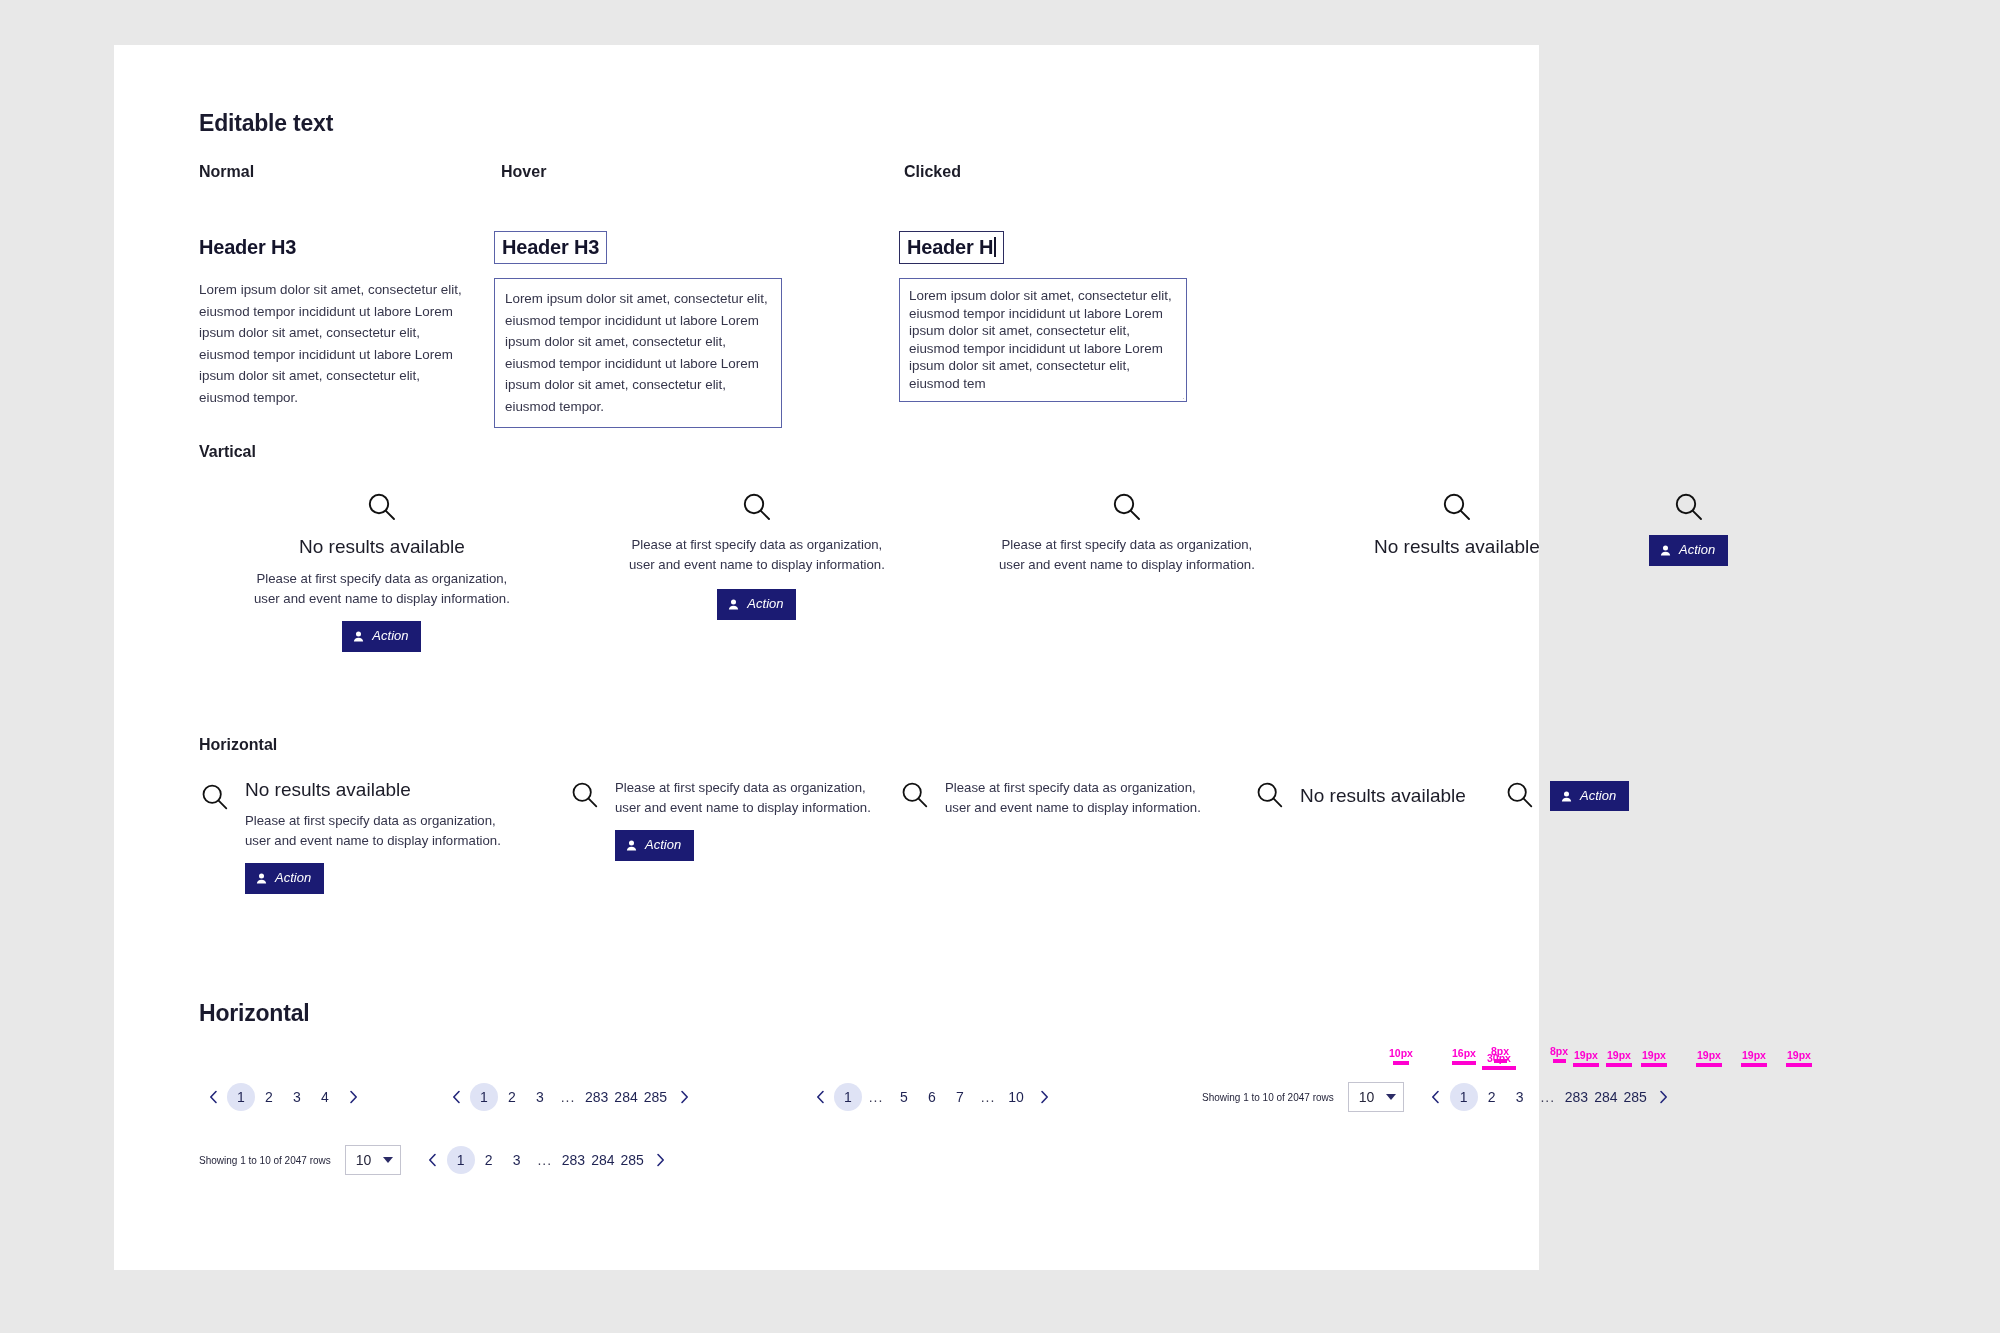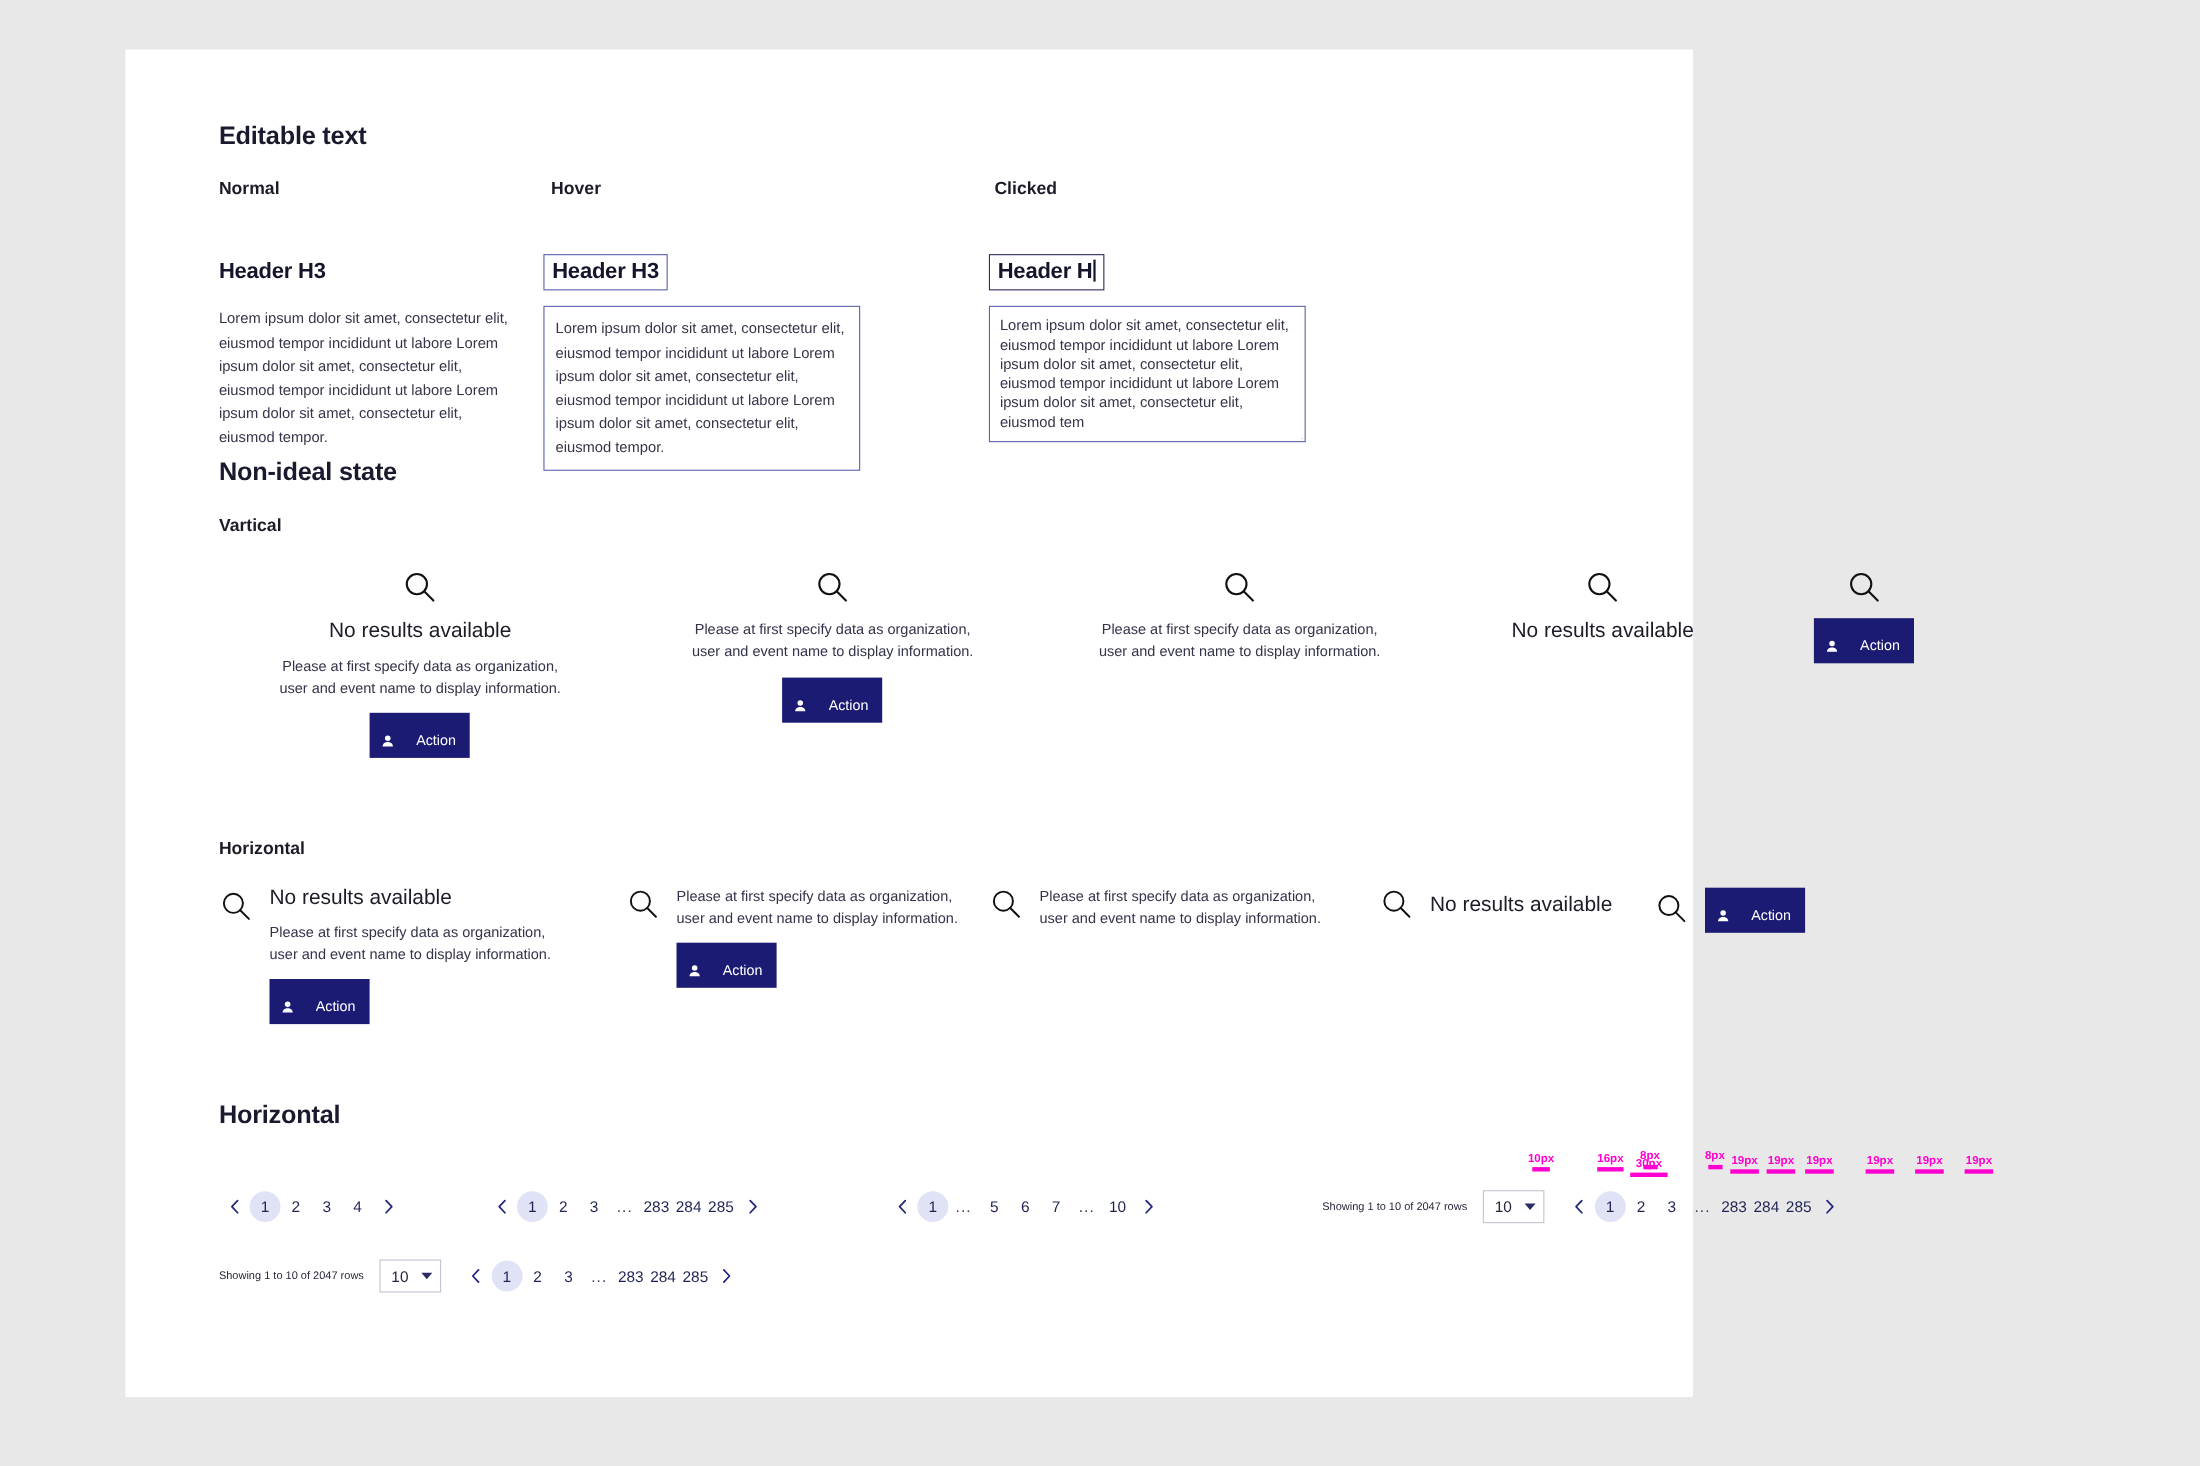--- a/index.html
+++ b/index.html
@@ -102,30 +102,31 @@
   .ni-desc {
     font-size: 13.2px; color: #33334a; line-height: 20px;
     text-align: center; white-space: nowrap;
   }
   .ni-h .ni-desc { text-align: left; }
   .ni-h .ni-body { display: flex; flex-direction: column; align-items: flex-start; }
 
   .mag { display: block; }
 
   .btn-action {
-    display: inline-flex; align-items: center; gap: 19px;
+    display: inline-flex; align-items: center; gap: 7px;
     background: #1b1b73;
     color: #fff;
     border: none;
     font-size: 13px;
     font-family: "Liberation Sans", sans-serif;
-    padding: 16px 13px 6px 10px;
+    padding: 6px 13px 6px 10px;
     cursor: pointer;
     line-height: 1.45;
     white-space: nowrap;
+    font-style: italic;
   }
   .btn-action svg { display: block; }
 
   
   .pag-wrap { position: absolute; left: 85px; top: 955px; width: 1620px; }
   .pag-rows { position: relative; margin-top: 38px; }
   .pag-group {
     position: absolute;
     display: flex; align-items: center;
   }
@@ -219,21 +220,20 @@
           <div class="body-text">Lorem ipsum dolor sit amet, consectetur elit, eiusmod tempor incididunt ut labore Lorem ipsum dolor sit amet, consectetur elit, eiusmod tempor incididunt ut labore Lorem ipsum dolor sit amet, consectetur elit, eiusmod tem</div>
           <span class="resize-handle">
               <i></i>
             </span>
         </div>
       </div>
     </div>
   </div>
 
   <div class="nonideal-wrap">
-    <div class="section-title">Non-ideal state</div>
 
     <div class="sub-label" style="margin-top:28px;">Vartical</div>
 
     <div class="row-v">
 
       <div class="ni-v" style="left:55px; top:0;">
         <svg class="mag" width="34" height="34" viewBox="0 0 34 34">
           <circle cx="14" cy="13" r="9.2" fill="none" stroke="#111" stroke-width="1.9"></circle>
           <line x1="20.6" y1="19.6" x2="29" y2="28" stroke="#111" stroke-width="1.9" stroke-linecap="round"></line>
         </svg>

